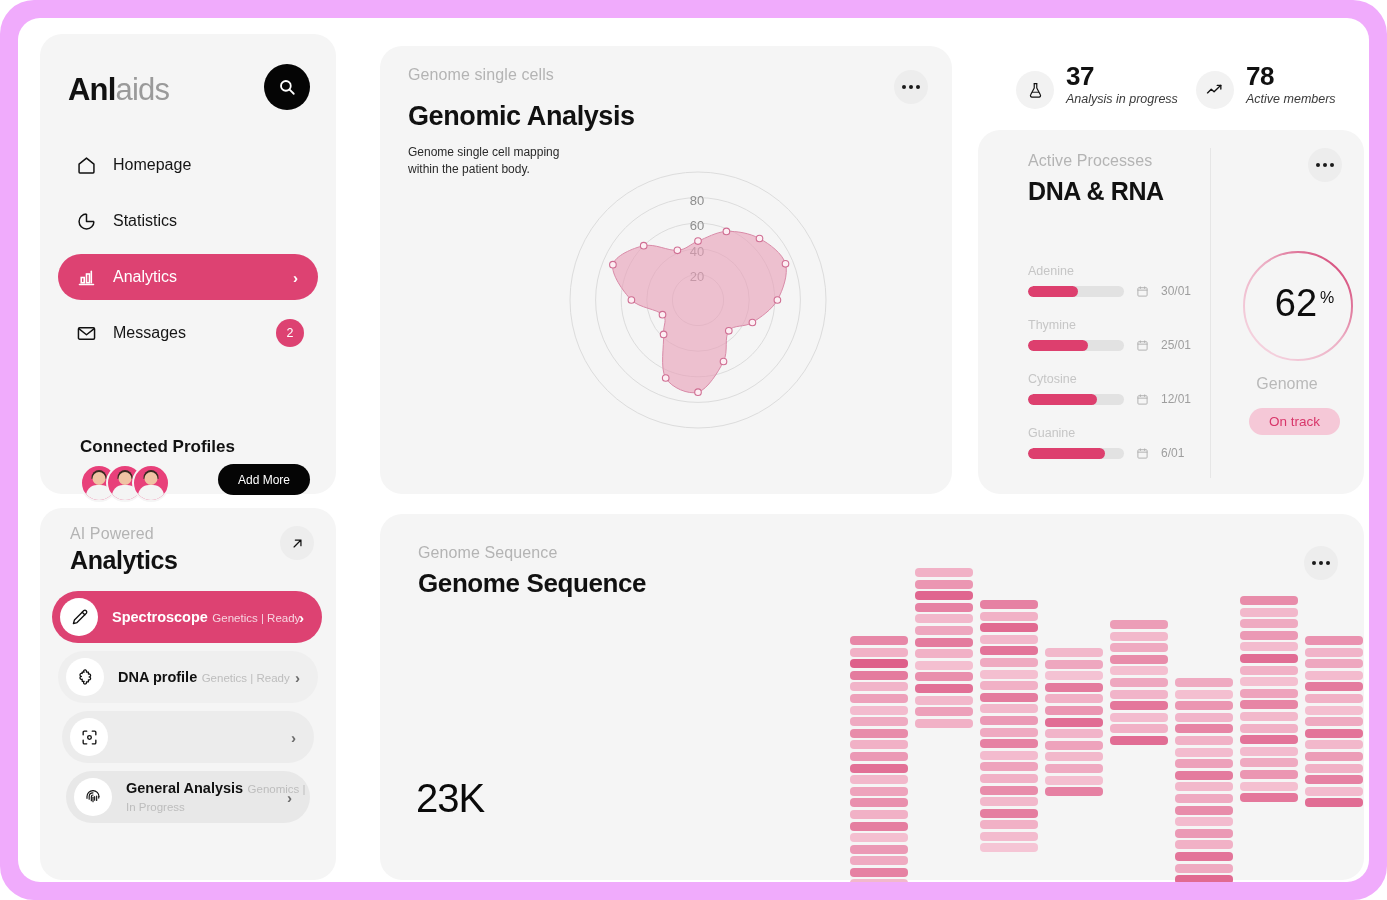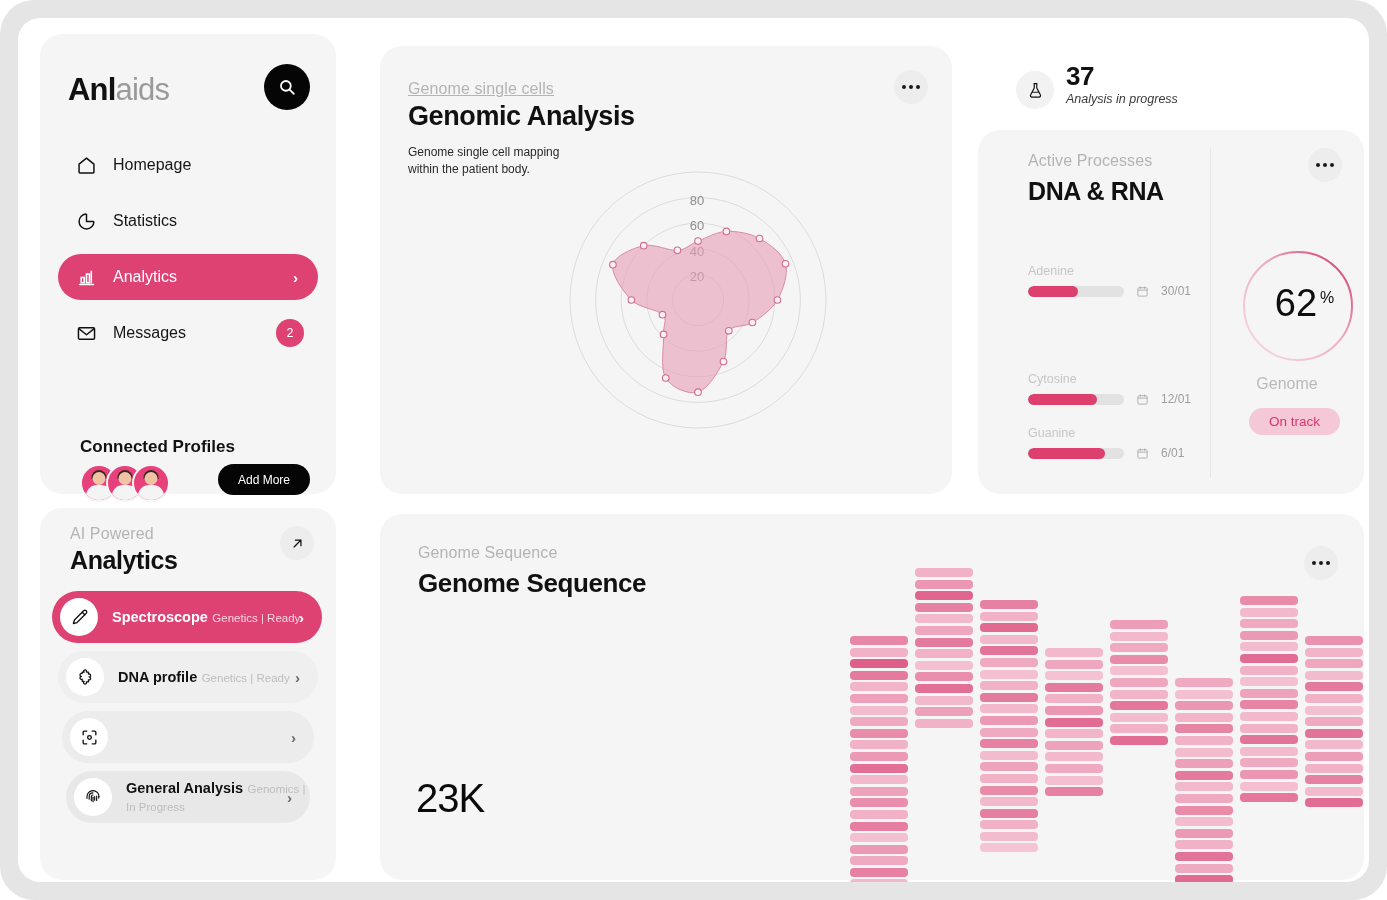--- a/index.html
+++ b/index.html
@@ -4,21 +4,21 @@
 <style>
   * { box-sizing: border-box; margin: 0; padding: 0; }
   html, body {
     width: 1387px; height: 900px;
     font-family: "Liberation Sans", sans-serif;
     background: #ffffff;
     overflow: hidden;
   }
   #frame {
     position: absolute; inset: 0;
-    background: #e5e5e5;
+    background: #f0abfc;
     border-radius: 34px;
     padding: 18px;
   }
   #canvas {
     position: absolute;
     left: 18px; top: 18px; right: 18px; bottom: 18px;
     background: #ffffff;
     border-radius: 22px;
     overflow: hidden;
   }
@@ -128,21 +128,21 @@
   .ai-txt { margin-left: 14px; }
   .ai-name { font-size: 14.5px; font-weight: 700; color: #111; line-height: 1.25; }
   .ai-sub { font-size: 11.5px; color: #bdbdbd; line-height: 1.3; }
   .ai-item.first .ai-name { color: #fff; }
   .ai-item.first .ai-sub { color: #f7d4e0; }
   .ai-chev { position: absolute; right: 18px; font-size: 15px; font-weight: 700; color: #6b6b6b; }
   .ai-item.first .ai-chev { color: #fff; }
 
   
   #genomic { left: 362px; top: 28px; width: 572px; height: 448px; }
-  #g-kicker { position: absolute; left: 28px; top: 34px; text-decoration: underline; }
+  #g-kicker { position: absolute; left: 28px; top: 20px; }
   #g-title { position: absolute; left: 28px; top: 55px; font-size: 27px; }
   #g-desc { position: absolute; left: 28px; top: 98px; }
   #g-dots { right: 24px; top: 24px; }
   #radar { position: absolute; left: 182px; top: 112px; }
 
   
   .stat { position: absolute; display: flex; align-items: flex-start; gap: 12px; }
   #stat1 { left: 998px; top: 45px; }
   #stat2 { left: 1178px; top: 45px; }
   .stat-ico {
@@ -376,20 +376,32 @@
           <path d="M9.6 3.2h4.8M10.4 3.2v5.6L5.9 17.4a1.9 1.9 0 0 0 1.7 2.9h8.8a1.9 1.9 0 0 0 1.7-2.9l-4.5-8.6V3.2"></path>
           <path d="M7.6 14.2h8.8" stroke-width="1.2"></path>
         </svg>
       </span>
       <span>
         <div class="stat-num">37</div>
         <div class="stat-lbl">Analysis in progress</div>
       </span>
     </div>
 
+    <div class="stat" id="stat2">
+      <span class="stat-ico">
+        <svg width="20" height="20" viewBox="0 0 24 24" fill="none" stroke="#111" stroke-width="1.6" stroke-linecap="round" stroke-linejoin="round">
+          <path d="M3 15.5 7.5 11l3.4 3.2L19 6.4"></path>
+            <path d="M14.6 6.4H19v4.4"></path>
+        </svg>
+      </span>
+      <span>
+        <div class="stat-num">78</div>
+        <div class="stat-lbl">Active members</div>
+      </span>
+    </div>
 
     <div class="card" id="processes">
       <div class="kicker" id="p-kicker">Active Processes</div>
       <div class="bigtitle" id="p-title">DNA &amp; RNA</div>
       <div class="dots-btn" id="p-dots">
           <i></i>
           <i></i>
           <i></i>
         </div>
       <div id="p-divider"></div>
@@ -401,20 +413,33 @@
               <div class="pfill" style="width: 52%;"></div>
             </div>
           <svg width="13" height="13" viewBox="0 0 24 24" fill="none" stroke="#b0b0b0" stroke-width="1.8">
               <rect x="3.5" y="5" width="17" height="15.5" rx="1.6"></rect>
               <path d="M3.5 9.5h17M8 3.5v3M16 3.5v3" stroke-linecap="round"></path>
             </svg>
           <span class="pdate">30/01</span>
         </div>
       </div>
 
+      <div class="prow" style="top:156px">
+        <div class="plabel">Thymine</div>
+        <div class="pbar-wrap">
+          <div class="ptrack">
+              <div class="pfill" style="width: 62%;"></div>
+            </div>
+          <svg width="13" height="13" viewBox="0 0 24 24" fill="none" stroke="#b0b0b0" stroke-width="1.8">
+              <rect x="3.5" y="5" width="17" height="15.5" rx="1.6"></rect>
+              <path d="M3.5 9.5h17M8 3.5v3M16 3.5v3" stroke-linecap="round"></path>
+            </svg>
+          <span class="pdate">25/01</span>
+        </div>
+      </div>
 
       <div class="prow" style="top:210px">
         <div class="plabel">Cytosine</div>
         <div class="pbar-wrap">
           <div class="ptrack">
               <div class="pfill" style="width: 72%;"></div>
             </div>
           <svg width="13" height="13" viewBox="0 0 24 24" fill="none" stroke="#b0b0b0" stroke-width="1.8">
               <rect x="3.5" y="5" width="17" height="15.5" rx="1.6"></rect>
               <path d="M3.5 9.5h17M8 3.5v3M16 3.5v3" stroke-linecap="round"></path>

